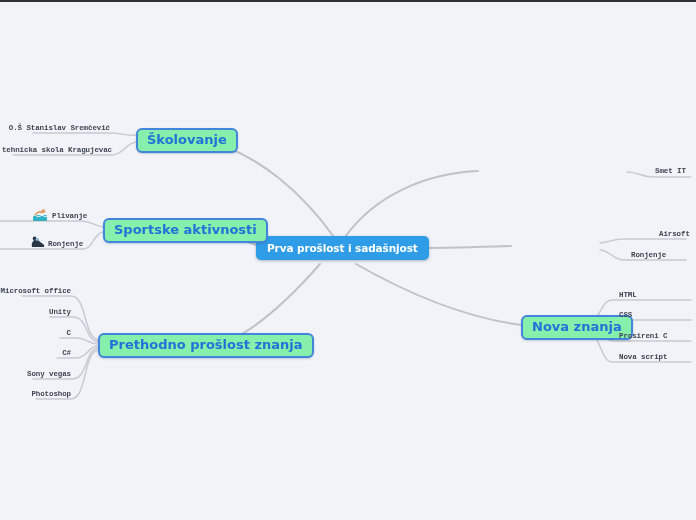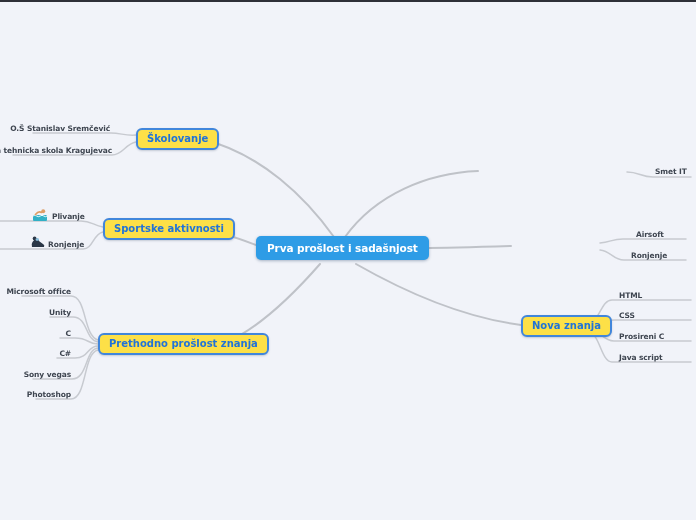--- a/index.html
+++ b/index.html
@@ -9,25 +9,25 @@
     border-top:2px solid #2e3038;
     box-sizing:border-box;
     font-family:"DejaVu Sans","Liberation Sans",sans-serif;
     overflow:hidden;
   }
   .canvas{position:relative;width:696px;height:518px;}
   svg.links{position:absolute;left:0;top:0;width:696px;height:518px;}
   .node{
     position:absolute;
     white-space:nowrap;
-    background:#fde047;
+    background:#86efac;
     border:2px solid var(--node-border,#4186db);
     border-radius:6px;
     padding:3px 9px;
-    font-size:10px;
+    font-size:13px;
     font-weight:700;
     line-height:1.15;
     color:var(--node-text,#2173d8);
     box-shadow:0 1px 2px rgba(40,60,90,.22);
   }
   .node.center{
     background:var(--center-fill,#2e9ce6);
     border:none;
     color:#ffffff;
     font-size:10.5px;
@@ -36,20 +36,21 @@
     border-radius:5px;
     box-shadow:0 1px 3px rgba(30,60,100,.35);
   }
   .leaf{
     position:absolute;
     white-space:nowrap;
     font-size:7.5px;
     font-weight:700;
     letter-spacing:-0.1px;
     color:var(--label-text,#3e4550);
+    font-family:Liberation Mono, monospace;
   }
   .icon{position:absolute;display:block;line-height:0;}
 </style>
 </head>
 <body>
 
 <div class="canvas">
 
   <svg class="links" viewBox="0 0 696 518">
     <g fill="none" stroke="#bfc2c8" stroke-width="2" stroke-linecap="round">
@@ -105,28 +106,28 @@
 
   <span class="icon" style="left:30px;top:233px">
     <svg width="16" height="14" viewBox="0 0 16 14">
       <path d="M2 12 Q1 9 2.5 7 L5 4 Q6.5 2.5 8 4 L9.5 6.5 L13 9 Q15 10.2 14 12 Z" fill="#2b3747"></path>
       <circle cx="4.6" cy="3.4" r="1.9" fill="#2b3747"></circle>
       <rect x="5.6" y="3.2" width="3.4" height="2.6" rx="1" fill="#8fc3e0"></rect>
     </svg>
   </span>
   <div class="leaf" style="left:48px;top:238px">Ronjenje</div>
 
-  <div class="leaf" style="left:636px;top:228px">Airsoft</div>
+  <div class="leaf" style="left:659px;top:228px">Airsoft</div>
   <div class="leaf" style="left:631px;top:249px">Ronjenje</div>
 
   <div class="leaf" style="right:625px;top:285px">Microsoft office</div>
   <div class="leaf" style="right:625px;top:306px">Unity</div>
   <div class="leaf" style="right:625px;top:327px">C</div>
   <div class="leaf" style="right:625px;top:347px">C#</div>
   <div class="leaf" style="right:625px;top:368px">Sony vegas</div>
   <div class="leaf" style="right:625px;top:388px">Photoshop</div>
 
   <div class="leaf" style="left:619px;top:289px">HTML</div>
   <div class="leaf" style="left:619px;top:309px">CSS</div>
   <div class="leaf" style="left:619px;top:330px">Prosireni C</div>
-  <div class="leaf" style="left:619px;top:351px">Java script</div>
+  <div class="leaf" style="left:619px;top:351px">Nova script</div>
 
 </div>
 
 </body></html>

